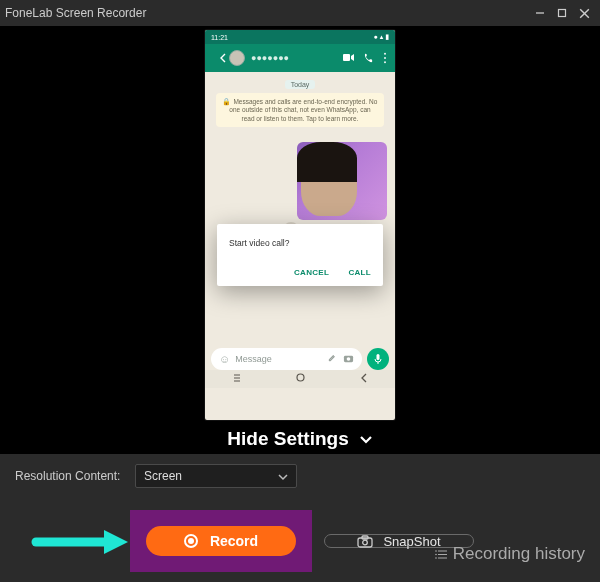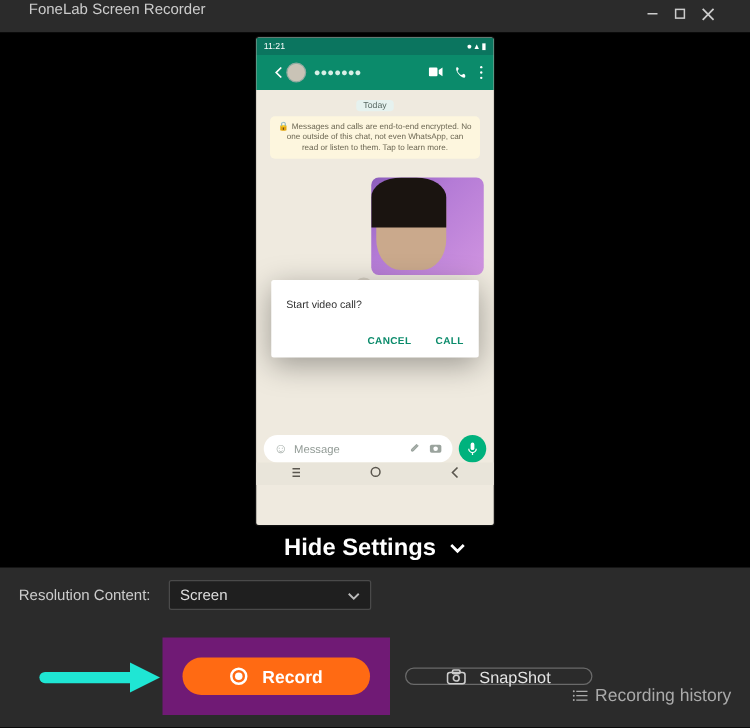--- a/index.html
+++ b/index.html
@@ -1,19 +1,19 @@
 <!DOCTYPE html>
 <html><head>
 <meta charset="utf-8">
 <style>
 html,body{margin:0;padding:0;width:600px;height:582px;background:#000;font-family:Arial,Helvetica,sans-serif;overflow:hidden;color:#ccc;font-size:12px}
 *{box-sizing:border-box}
 
 
-.titlebar{height:26px;background:#2b2b2b;color:#ccc;display:flex;align-items:flex-start;padding:0 23px}
+.titlebar{height:26px;background:#2b2b2b;color:#ccc;display:flex;align-items:center;padding:0 5px}
 .titlebar .title{flex:1;font-size:12px}
 .titlebar .win-btn{width:22px;height:22px;display:flex;align-items:center;justify-content:center;color:#ccc;cursor:default}
 
 
 .preview-area{width:600px;height:398px;background:#000;position:relative;display:flex;align-items:center;justify-content:center}
 .phone{width:190px;height:390px;background:#efeadf;border-radius:2px;position:relative;overflow:hidden;box-shadow:0 0 0 1px #111}
 
 
 .statusbar{height:14px;background:#0b755f;color:#fff;font-size:7px;display:flex;align-items:center;padding:0 6px}
 .statusbar .time{flex:1}
@@ -70,21 +70,21 @@
 
 .btn-row{display:flex;align-items:center;position:absolute;left:0;bottom:10px;width:100%}
 .arrow-wrap{width:130px;position:relative;height:36px}
 .arrow-wrap svg{position:absolute;left:30px;top:4px}
 .record-hi{background:#701a75;padding:16px;border-radius:0}
 .record-btn{width:150px;height:30px;background:#ff6a13;border-radius:16px;display:flex;align-items:center;justify-content:center;color:#fff;font-size:14px;font-weight:600}
 .rec-dot{width:14px;height:14px;border-radius:50%;border:2px solid #fff;margin-right:12px;display:flex;align-items:center;justify-content:center}
 .rec-dot::after{content:"";width:6px;height:6px;border-radius:50%;background:#fff}
 .snap-btn{width:150px;height:14px;border:1px solid #6a6a6a;border-radius:16px;display:flex;align-items:center;justify-content:center;color:#e5e5e5;font-size:13px;margin-left:12px}
 .snap-btn svg{margin-right:10px}
-.history{position:absolute;right:15px;bottom:18px;display:flex;align-items:center;color:#aaa;font-size:14px}
+.history{position:absolute;right:15px;bottom:18px;display:flex;align-items:center;color:#aaa;font-size:17px}
 .history svg{margin-right:5px}
 </style>
 </head>
 <body>
 
 <div class="titlebar">
   <div class="title">FoneLab Screen Recorder</div>
   <div class="win-btn">
     <svg width="12" height="12" viewBox="0 0 12 12">
         <line x1="2" y1="6" x2="10" y2="6" stroke="#ccc" stroke-width="1.3"></line>

